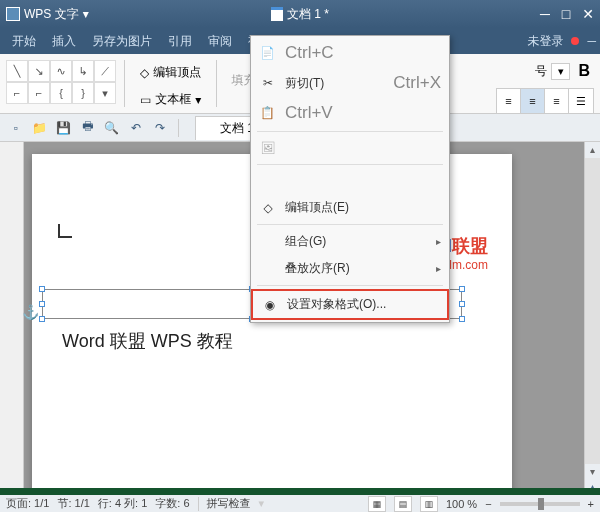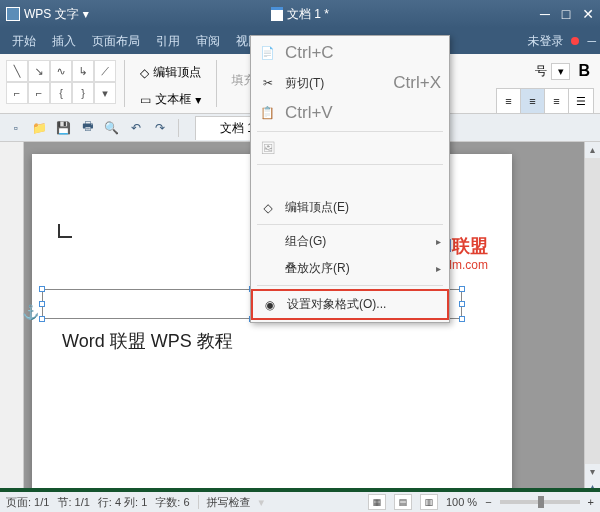--- a/index.html
+++ b/index.html
@@ -63,21 +63,21 @@
 .context-menu { position: absolute; top: 35px; left: 250px; width: 200px; background: #f8f8f8; border: 1px solid #aaa; box-shadow: 2px 2px 6px rgba(0,0,0,0.3); z-index: 100; padding: 2px 0; }
 .cm-item { display: flex; align-items: center; padding: 5px 8px; font-size: 12px; color: #333; cursor: pointer; position: relative; }
 .cm-item.disabled { color: #aaa; cursor: default; }
 .cm-item.highlight { border: 2px solid #e04030; }
 .cm-icon { width: 18px; height: 16px; margin-right: 8px; display: flex; align-items: center; justify-content: center; font-size: 12px; }
 .cm-label { flex: 1; }
 .cm-shortcut { color: #888; font-size: 17px; }
 .cm-arrow { color: #666; font-size: 10px; }
 .cm-sep { height: 1px; background: #ddd; margin: 3px 6px; }
 
-.statusbar { position: absolute; bottom: 0; left: 0; right: 0; height: 24px; background: #eaeef2; border-top: 4px solid #14532d; display: flex; align-items: center; padding: 0 6px; font-size: 11px; color: #444; gap: 8px; }
+.statusbar { position: absolute; bottom: 0; left: 0; right: 0; height: 24px; background: #eaeef2; border-top: 7px solid #14532d; display: flex; align-items: center; padding: 0 6px; font-size: 11px; color: #444; gap: 8px; }
 .statusbar .spacer { flex: 1; }
 .view-btn { width: 18px; height: 16px; border: 1px solid #ccc; background: #fff; font-size: 9px; display: flex; align-items: center; justify-content: center; }
 .zoom-slider { width: 80px; height: 4px; background: #ccc; position: relative; }
 .zoom-slider .thumb { position: absolute; left: 38px; top: -4px; width: 6px; height: 12px; background: #888; }
 </style>
 </head>
 <body>
 
 <div class="titlebar">
   <span class="app-icon"></span>
@@ -91,21 +91,21 @@
     <span>─</span>
     <span>□</span>
     <span>✕</span>
   </div>
 </div>
 
 <div class="menubar">
   <div id="menu-tabs" style="display: flex;">
       <div class="tab">开始</div>
       <div class="tab">插入</div>
-      <div class="tab">页面布局</div>
+      <div class="tab">另存为图片</div>
       <div class="tab">引用</div>
       <div class="tab">审阅</div>
       <div class="tab">视图</div>
     </div>
   <div class="right">
     <span>未登录</span>
     <span class="dot"></span>
     <span>─</span>
   </div>
 </div>

